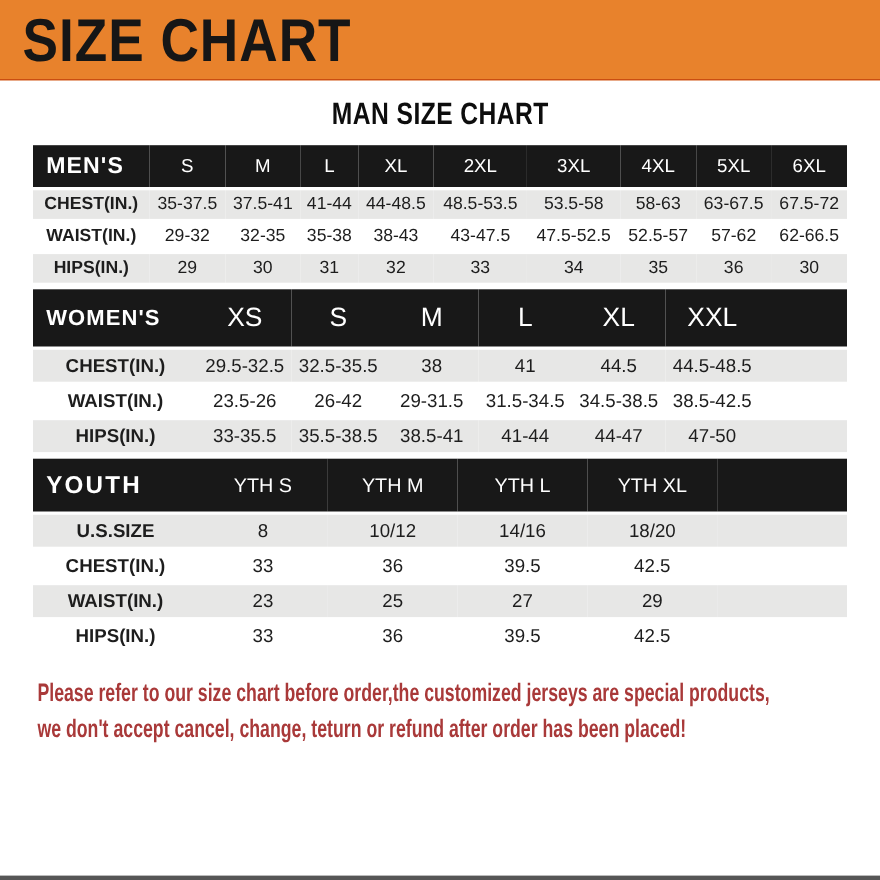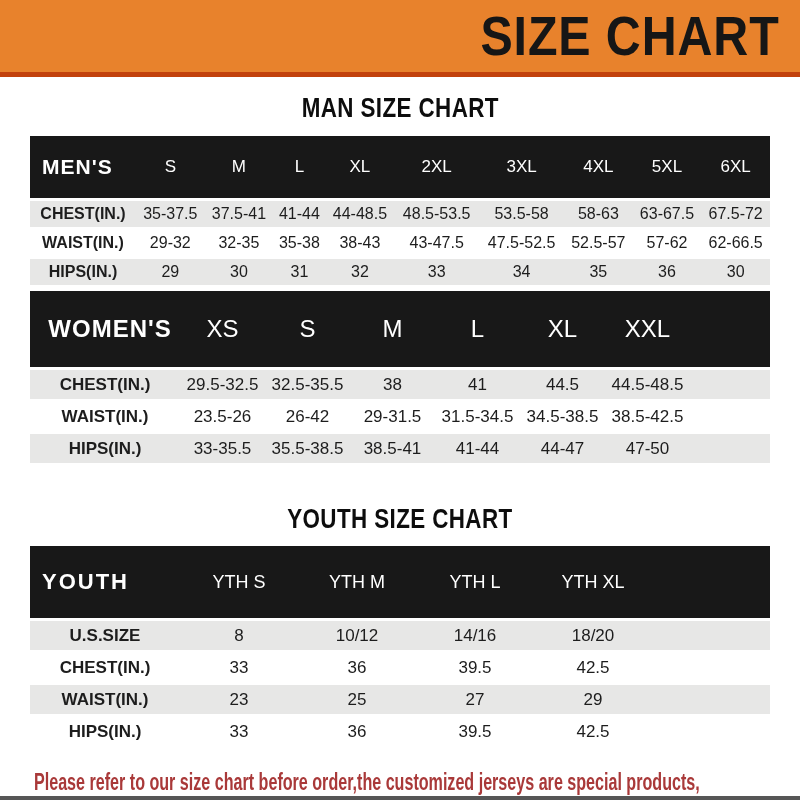--- a/index.html
+++ b/index.html
@@ -8,22 +8,22 @@
     background: #ffffff;
     font-family: "Liberation Sans", sans-serif;
     overflow: hidden;
   }
   .page { position: relative; width: 800px; height: 800px; }
 
   
   .banner {
     height: 72px;
     background: var(--banner-bg, #E8822C);
-    border-bottom: 5px solid #c2410c;
-    display: flex; align-items: center; justify-content: flex-end;
+    border-bottom: 1px solid #c2410c;
+    display: flex; align-items: center; justify-content: flex-start;
   }
   .banner-title {
     display: inline-block;
     font-size: 55px; font-weight: bold;
     color: var(--banner-text, #161616);
     letter-spacing: 1px;
     white-space: nowrap;
     transform: scaleX(0.88);
   }
 
@@ -39,21 +39,21 @@
     width: 740px; margin: 0 auto;
     border-collapse: separate; border-spacing: 0 3px;
     color: #1d1d1d;
   }
   .section-women .size-table, .section-youth .size-table { table-layout: fixed; }
 
   .size-table thead th {
     background: var(--table-header-bg, #181818);
     color: var(--table-header-text, #ffffff);
     font-weight: normal; text-align: center;
-    padding: 16px 2px;
+    padding: 4px 2px;
   }
   .size-table thead th.group-label {
     font-weight: bold; text-align: left; padding-left: 12px; letter-spacing: 1px;
   }
   .size-table tbody th.row-label { font-weight: bold; text-align: center; }
   .size-table tbody td { text-align: center; }
   .size-table tbody tr:nth-child(odd) > * { background: var(--row-stripe, #E7E7E6); }
   .size-table tbody tr:nth-child(even) > * { background: #ffffff; }
   .size-table .spacer { padding: 0; }
 
@@ -61,21 +61,21 @@
   .section-men col.label-col { width: 106px; }
   .section-men col.spacer-col { width: 0; }
   .section-men thead th { height: 30px; font-size: 17px; }
   .section-men thead th.group-label { font-size: 21px; }
   .section-men tbody th, .section-men tbody td { height: 24px; font-size: 16px; }
 
   
   .section-women col.label-col { width: 150px; }
   .section-women col.data-col { width: 85px; }
   .section-women thead th { height: 44px; font-size: 24px; }
-  .section-women thead th.group-label { font-size: 24px; text-align: center; }
+  .section-women thead th.group-label { font-size: 20px; }
   .section-women tbody th, .section-women tbody td { height: 27px; font-size: 17px; }
 
   
   .section-youth col.label-col { width: 150px; }
   .section-youth col.data-col { width: 118px; }
   .section-youth thead th { height: 40px; font-size: 18px; }
   .section-youth thead th.group-label { font-size: 22px; letter-spacing: 2px; }
   .section-youth tbody th, .section-youth tbody td { height: 27px; font-size: 17px; }
 
   
@@ -227,21 +227,20 @@
               <td>38.5-41</td>
               <td>41-44</td>
               <td>44-47</td>
               <td>47-50</td>
               <td class="spacer"></td>
             </tr>
           </tbody>
         </table>
       </section>
       <section class="chart-section section-youth">
-        <h2 class="section-heading"><span class="inner">YOUTH SIZE CHART</span></h2>
         <table class="size-table">
           <colgroup>
             <col class="label-col">
             <col class="data-col">
             <col class="data-col">
             <col class="data-col">
             <col class="data-col">
             <col class="spacer-col">
           </colgroup>
           <thead>

